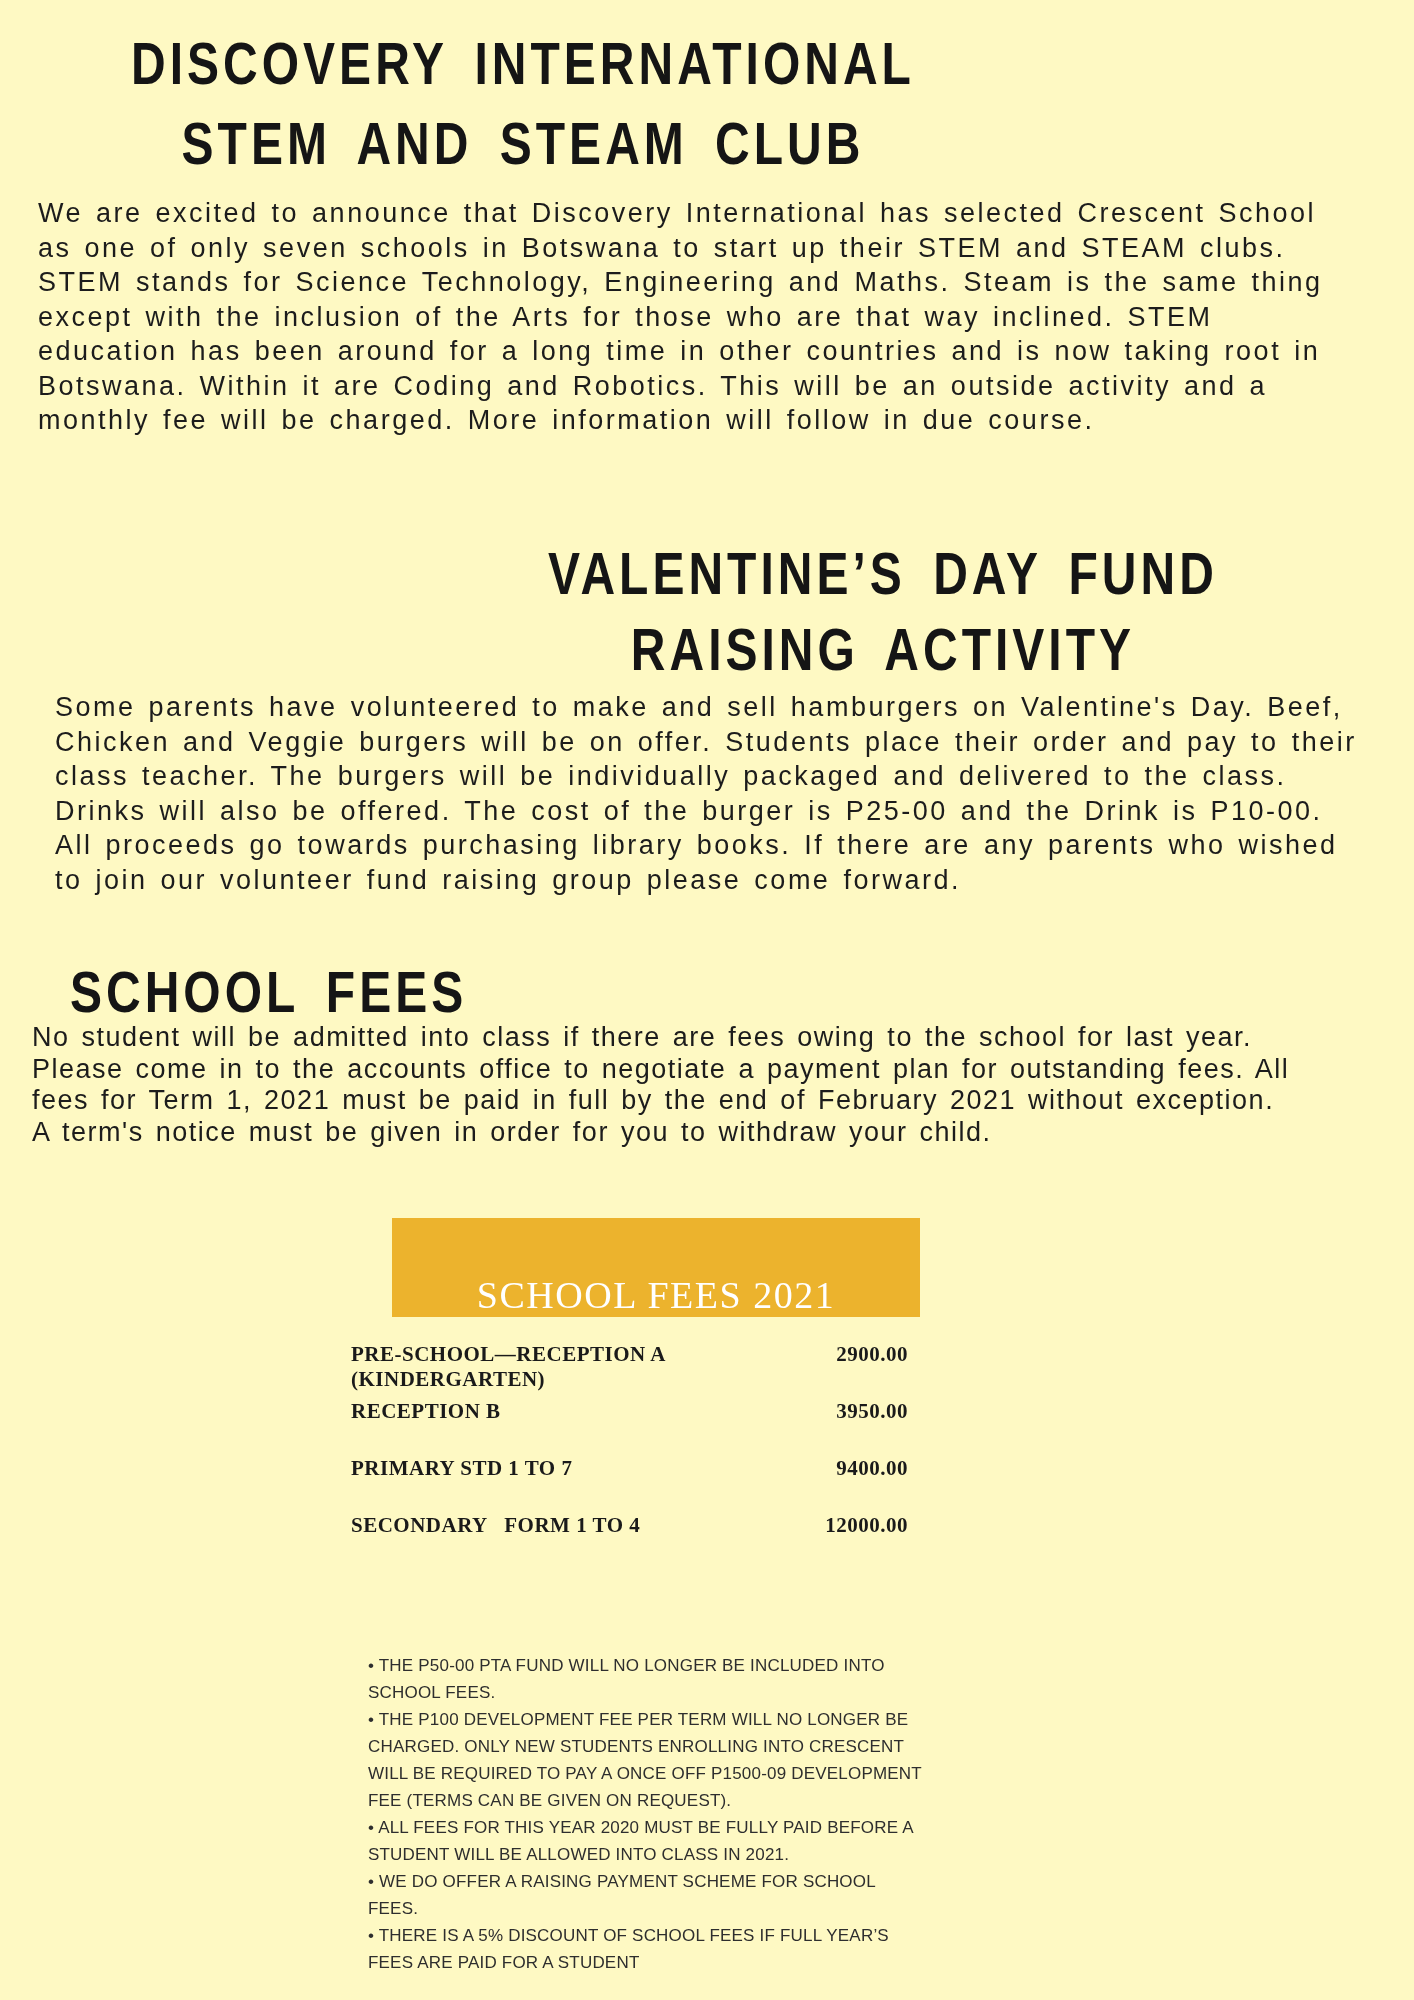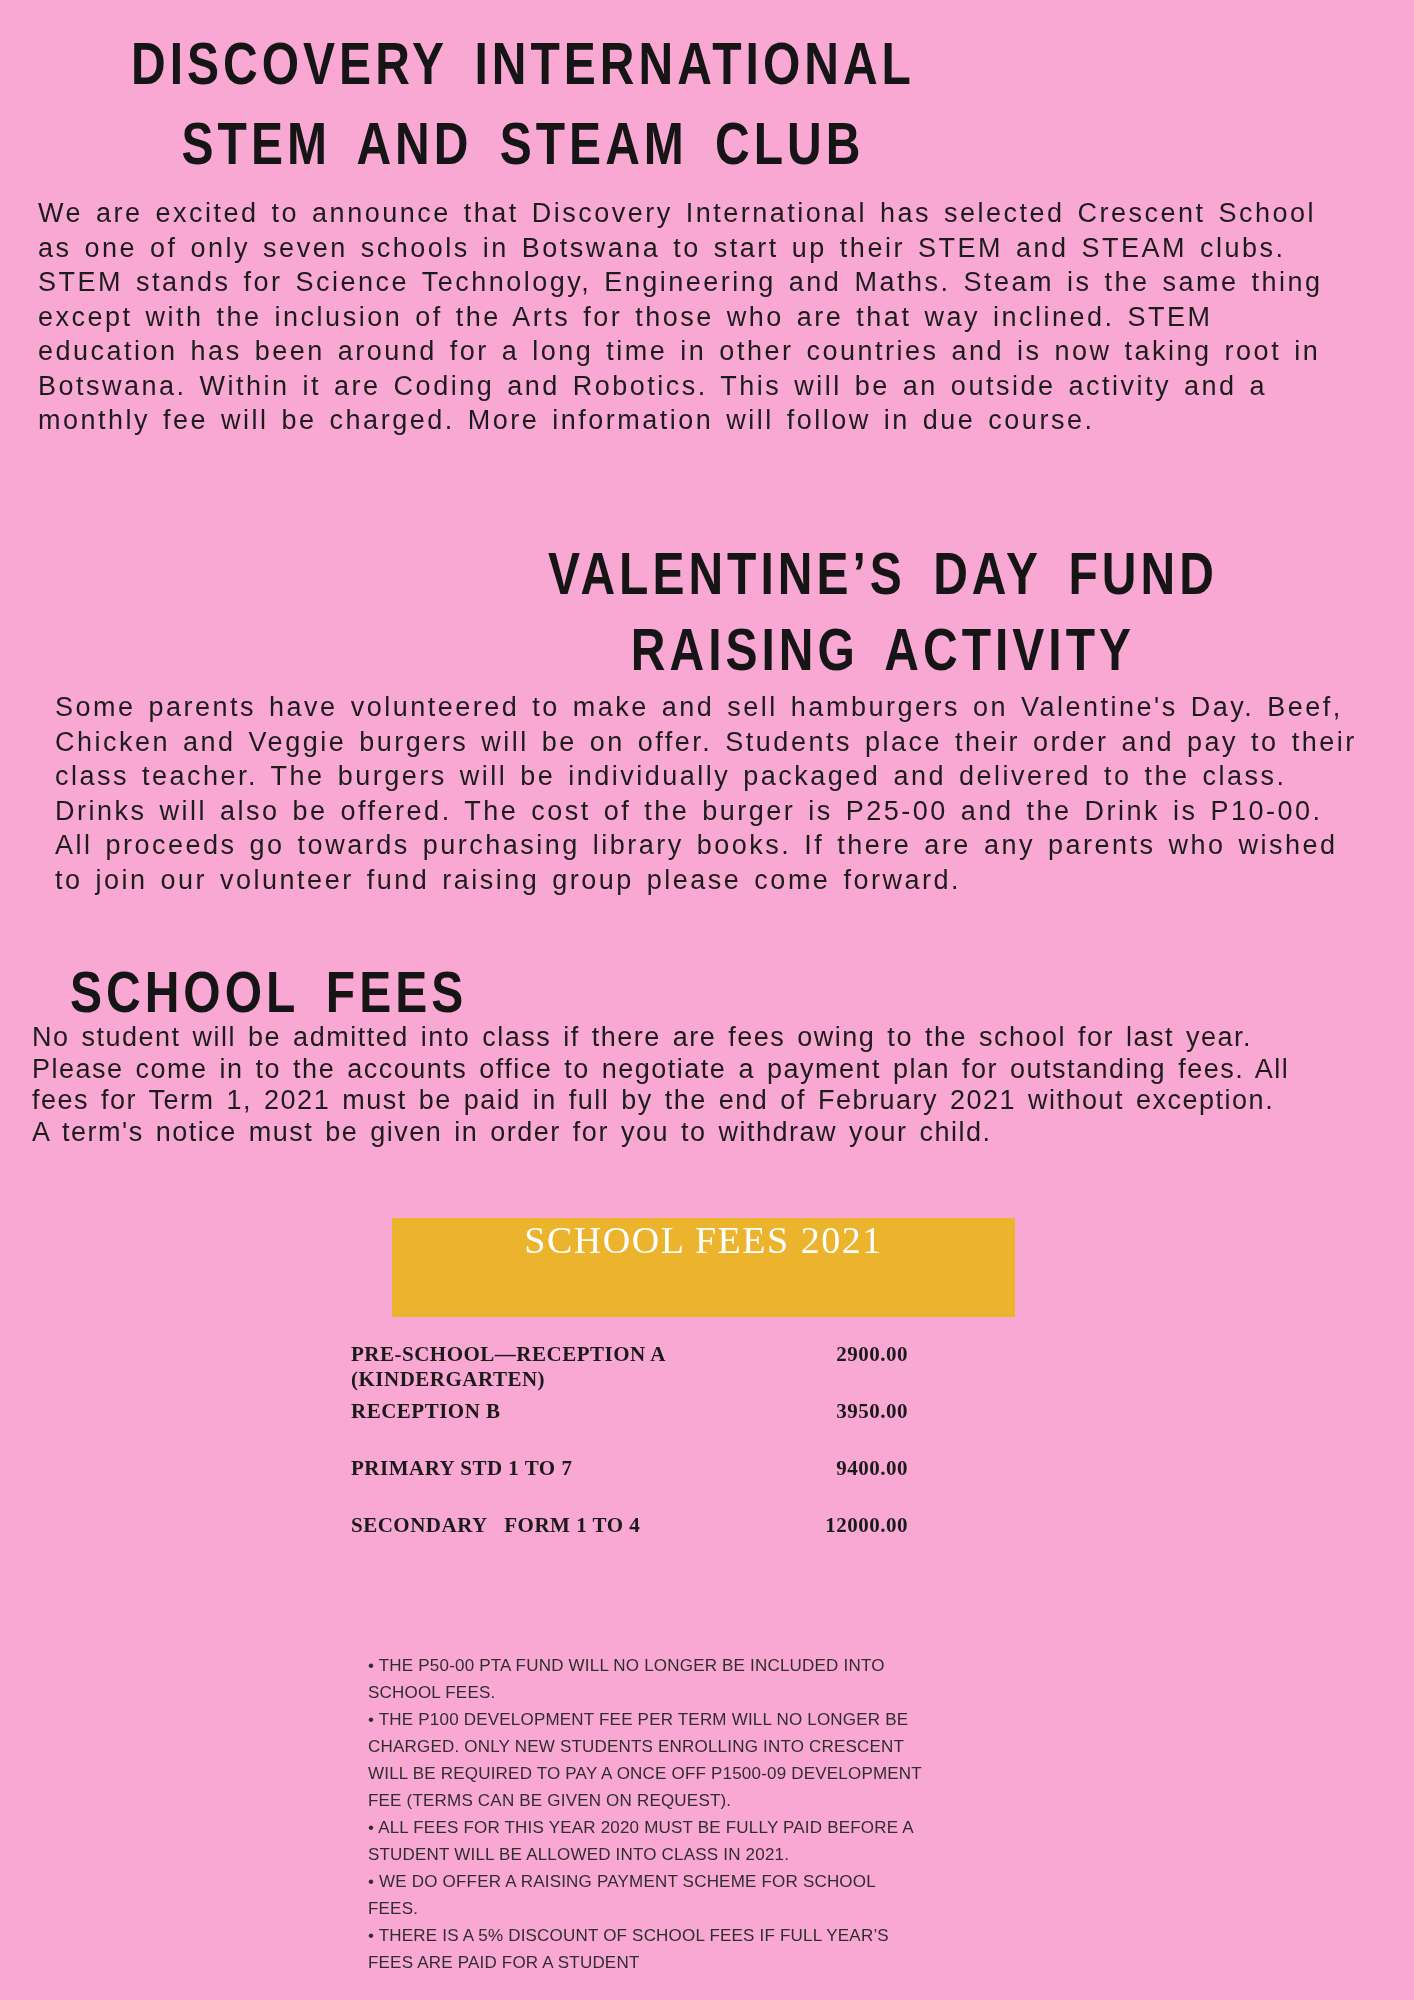--- a/index.html
+++ b/index.html
@@ -1,19 +1,19 @@
 <!DOCTYPE html>
 <html><head>
 <meta charset="utf-8">
 <style>
   html,body{margin:0;padding:0;background:#9e9e9e;}
   .page{
     position:relative;
     width:1414px;height:2000px;
-    background:#f9a8d4;
+    background:#fef9c3;
     margin:0 auto;
     overflow:hidden;
     font-family:"Liberation Sans", sans-serif;
   }
   
   .display-line{
     font-family:"Liberation Sans", sans-serif;
     font-weight:800;
     font-size:48px;
     letter-spacing:4px;
@@ -47,23 +47,23 @@
     font-size:27px;
     letter-spacing:2.5px;
     word-spacing:3px;
     line-height:34.5px;
     font-weight:400;
   }
   .para1{top:196px;left:38px;width:1322px;}
   .para2{top:690px;left:55px;width:1312px;}
   .para3{top:1022px;left:32px;width:1262px;letter-spacing:1.5px;line-height:31.5px;}
   .fees-banner{
-    position:absolute;top:1218px;left:392px;width:623px;height:99px;
+    position:absolute;top:1218px;left:392px;width:528px;height:99px;
     background:#ECB32D;
-    display:flex;align-items:flex-start;justify-content:center;
+    display:flex;align-items:flex-end;justify-content:center;
   }
   .fees-banner span{
     font-family:"Liberation Serif","DejaVu Serif",serif;
     font-size:38px;letter-spacing:1.5px;color:#ffffff;
   }
   .fees-table{
     position:absolute;top:1342px;left:351px;width:557px;
   }
   .fee-row{
     display:flex;justify-content:space-between;align-items:baseline;

